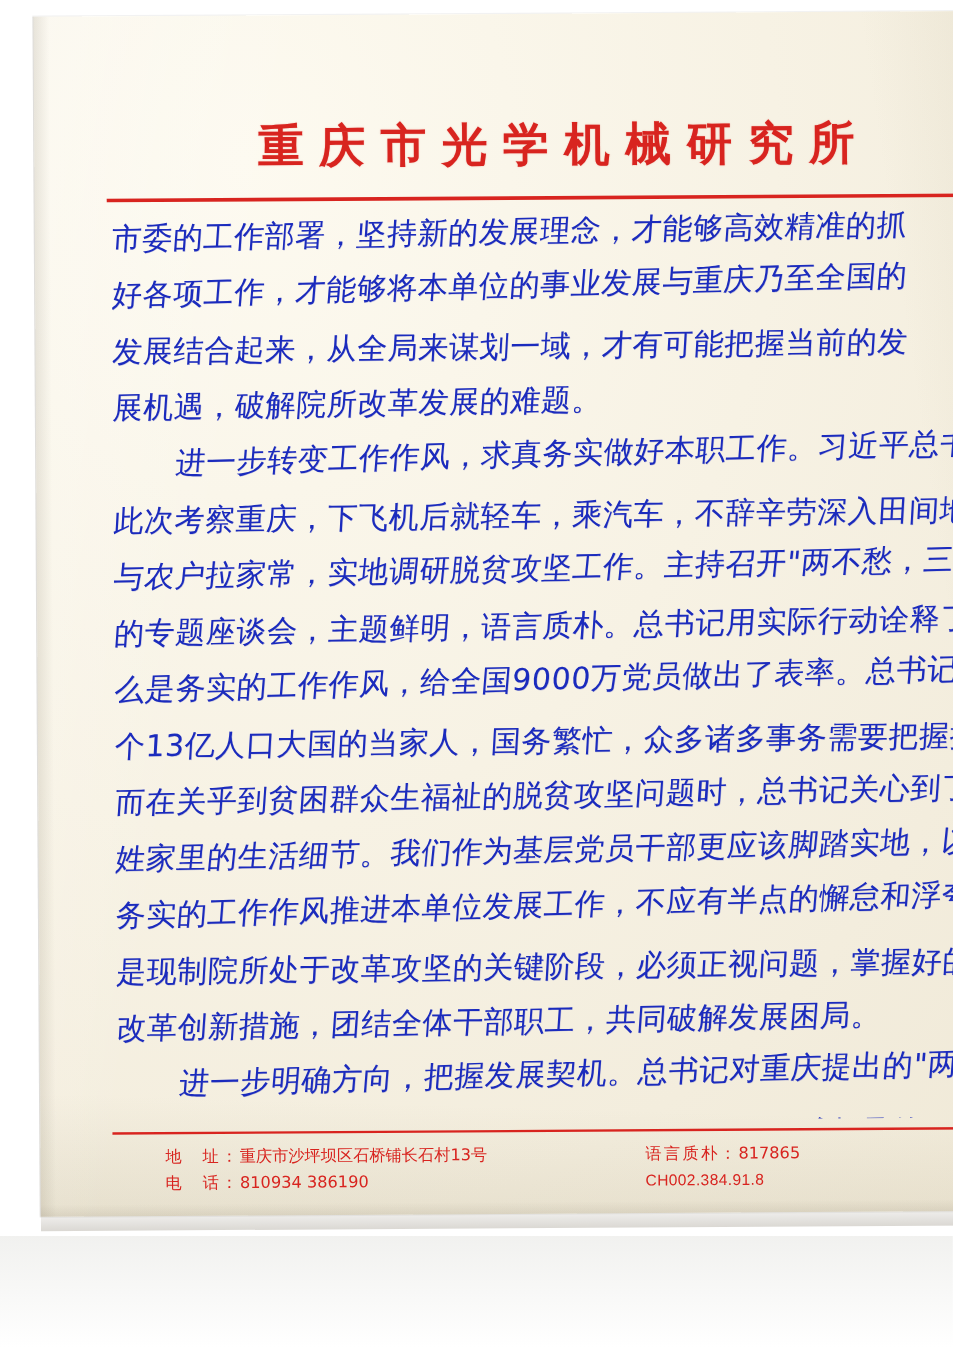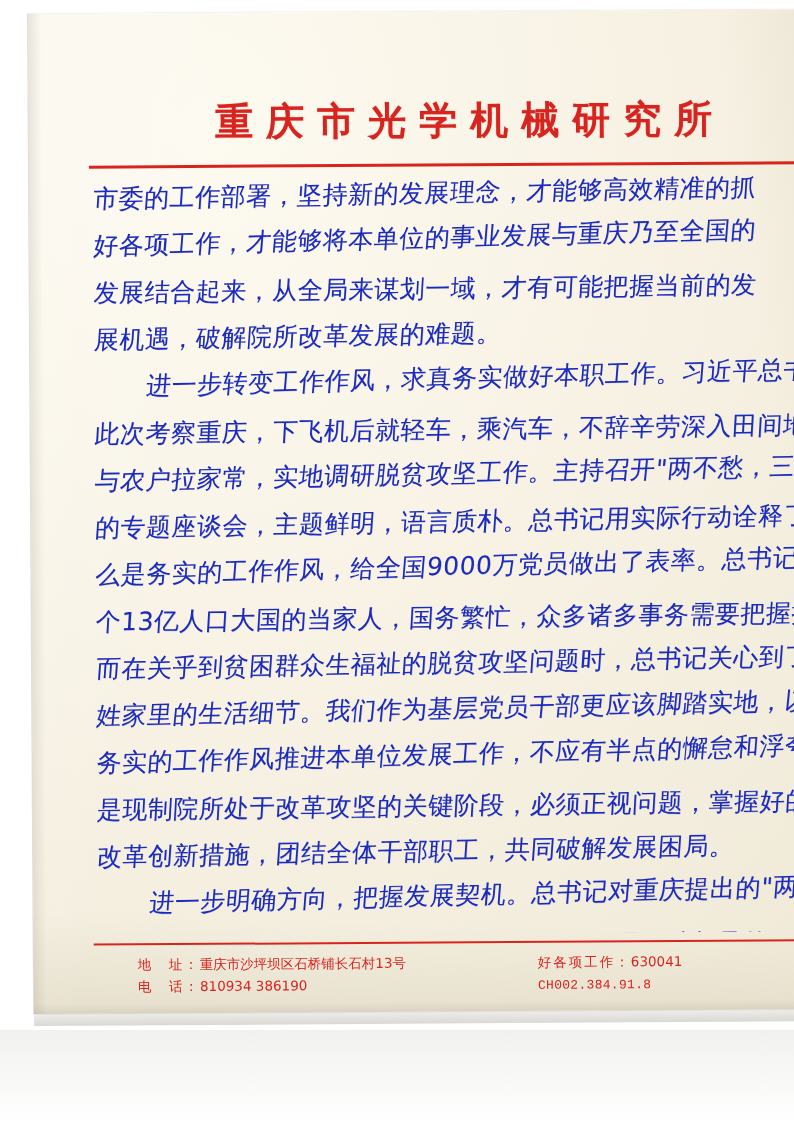--- a/index.html
+++ b/index.html
@@ -135,21 +135,21 @@
     padding-left: 42px;
   }
   .footer-right {
     width: 300px;
   }
   .footer-label {
     letter-spacing: 2px;
     text-align: center;
   }
   .footer-code {
-    font-family: Liberation Mono, monospace;
+    font-family: Liberation Sans, sans-serif;
     font-size: 13px;
     letter-spacing: 0.3px;
   }
 
   
   .bed {
     position: absolute;
     inset: 0;
     background: #ffffff;
     z-index: -1;
@@ -201,21 +201,21 @@
   </div>
 
   <div class="rule rule-bottom"></div>
 
   <div class="footer">
     <div class="footer-row">
       <div class="footer-left">
         <span class="footer-label">地　址：</span><span>重庆市沙坪坝区石桥铺长石村13号</span>
       </div>
       <div class="footer-right">
-        <span class="footer-label">好各项工作：</span><span>630041</span>
+        <span class="footer-label">语言质朴：</span><span>817865</span>
       </div>
     </div>
     <div class="footer-row">
       <div class="footer-left">
         <span class="footer-label">电　话：</span><span>810934  386190</span>
       </div>
       <div class="footer-right">
         <span class="footer-code">CH002.384.91.8</span>
       </div>
     </div>

